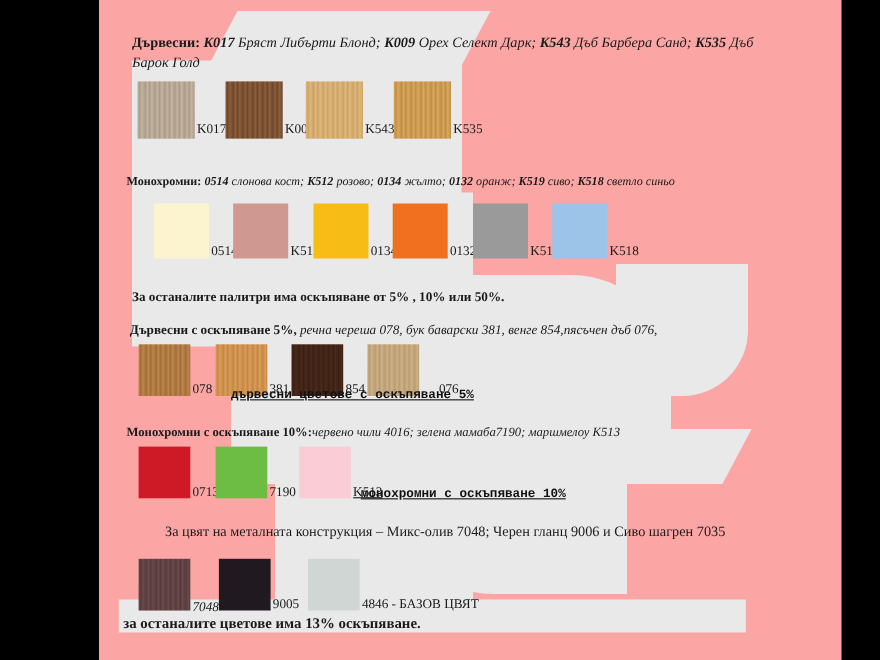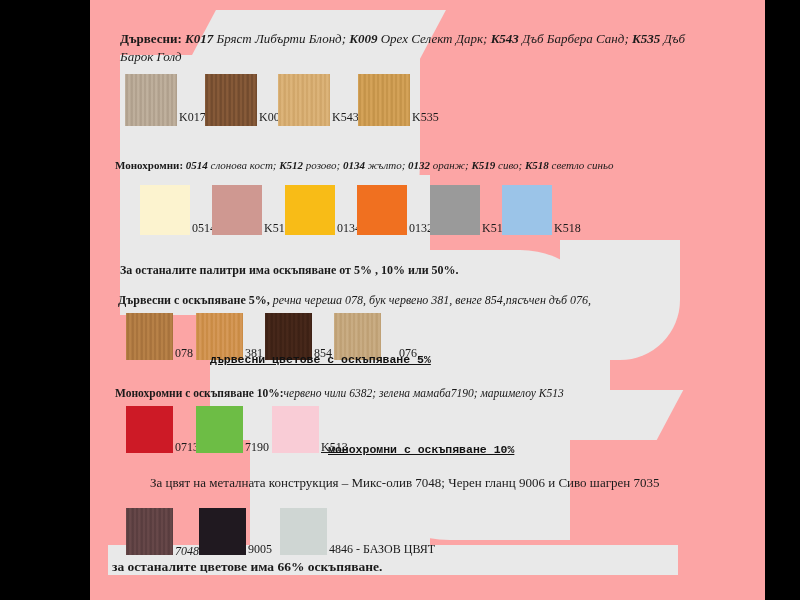--- a/index.html
+++ b/index.html
@@ -145,36 +145,36 @@
           <div class="sw" title="0132 – оранж" style="left: 267px; width: 50px; height: 50px; background: rgb(240, 112, 32);"></div>
           <div class="sw-lbl" style="left: 319px; top: 36px;">0132</div>
           <div class="sw" title="K519 – сиво" style="left: 340px; width: 50px; height: 50px; background: rgb(154, 154, 154);"></div>
           <div class="sw-lbl" style="left: 392px; top: 36px;">K519</div>
           <div class="sw" title="K518 – светло синьо" style="left: 412px; width: 50px; height: 50px; background: rgb(155, 196, 232);"></div>
           <div class="sw-lbl" style="left: 464px; top: 36px;">K518</div>
         </div>
 
       <div class="hdr line-5pct">За останалите палитри има оскъпяване от 5% , 10% или 50%.</div>
 
-      <div class="hdr line-wood5"><span class="b">Дървесни с оскъпяване 5%,</span><span class="i"> речна череша 078, бук червено 381, венге 854,пясъчен дъб 076,</span></div>
+      <div class="hdr line-wood5"><span class="b">Дървесни с оскъпяване 5%,</span><span class="i"> речна череша 078, бук баварски 381, венге 854,пясъчен дъб 076,</span></div>
 
       <div class="sw-row" style="left:0px; top:313px; width:600px; height:52px;">
           <div class="sw wood" title="078 – речна череша" style="left: 36px; width: 47px; height: 47px; background: repeating-linear-gradient(90deg, rgb(189, 134, 75) 0px, rgb(162, 110, 57) 2px, rgb(189, 134, 75) 4px, rgb(162, 110, 57) 7px, rgb(189, 134, 75) 9px), linear-gradient(rgba(255, 255, 255, 0.1), rgba(0, 0, 0, 0.1));"></div>
           <div class="sw-lbl" style="left: 85px; top: 33px;">078</div>
           <div class="sw wood" title="381 – бук баварски" style="left: 106px; width: 47px; height: 47px; background: repeating-linear-gradient(90deg, rgb(217, 157, 94) 0px, rgb(198, 135, 63) 2px, rgb(217, 157, 94) 4px, rgb(198, 135, 63) 7px, rgb(217, 157, 94) 9px), linear-gradient(rgba(255, 255, 255, 0.1), rgba(0, 0, 0, 0.1));"></div>
           <div class="sw-lbl" style="left: 155px; top: 33px;">381</div>
           <div class="sw wood" title="854 – венге" style="left: 175px; width: 47px; height: 47px; background: repeating-linear-gradient(90deg, rgb(74, 42, 28) 0px, rgb(58, 31, 19) 2px, rgb(74, 42, 28) 4px, rgb(58, 31, 19) 7px, rgb(74, 42, 28) 9px), linear-gradient(rgba(255, 255, 255, 0.1), rgba(0, 0, 0, 0.1));"></div>
           <div class="sw-lbl" style="left: 224px; top: 33px;">854</div>
           <div class="sw wood" title="076 – пясъчен дъб" style="left: 244px; width: 47px; height: 47px; background: repeating-linear-gradient(90deg, rgb(205, 177, 137) 0px, rgb(187, 156, 112) 2px, rgb(205, 177, 137) 4px, rgb(187, 156, 112) 7px, rgb(205, 177, 137) 9px), linear-gradient(rgba(255, 255, 255, 0.1), rgba(0, 0, 0, 0.1));"></div>
           <div class="sw-lbl" style="left: 293px; top: 33px; margin-left: 16px;">076</div>
         </div>
 
       <div class="note u" style="left:120px; top:353px; font-size:11.5px;">дървесни цветове с оскъпяване 5%</div>
 
-      <div class="hdr line-mono10"><span class="b">Монохромни с оскъпяване 10%:</span><span class="i">червено чили 6382; зелена мамаба7190; маршмелоу K513</span></div>
+      <div class="hdr line-mono10"><span class="b">Монохромни с оскъпяване 10%:</span><span class="i">червено чили 4016; зелена мамаба7190; маршмелоу K513</span></div>
 
       <div class="sw-row" style="left:0px; top:406px; width:600px; height:52px;">
           <div class="sw" title="0713 – червено чили" style="left: 36px; width: 47px; height: 47px; background: rgb(205, 26, 38);"></div>
           <div class="sw-lbl" style="left: 85px; top: 34px;">0713</div>
           <div class="sw" title="7190 – зелена мамаба" style="left: 106px; width: 47px; height: 47px; background: rgb(109, 189, 69);"></div>
           <div class="sw-lbl" style="left: 155px; top: 34px;">7190</div>
           <div class="sw" title="K513 – маршмелоу" style="left: 182px; width: 47px; height: 47px; background: rgb(249, 204, 214);"></div>
           <div class="sw-lbl" style="left: 231px; top: 34px; text-decoration: underline;">K513</div>
         </div>
 
@@ -184,17 +184,17 @@
 
       <div class="sw-row" style="left:0px; top:508px; width:600px; height:52px;">
           <div class="sw wood" title="7048 – Микс-олив" style="left: 36px; width: 47px; height: 47px; background: repeating-linear-gradient(90deg, rgb(107, 75, 76) 0px, rgb(85, 58, 60) 2px, rgb(107, 75, 76) 4px, rgb(85, 58, 60) 7px, rgb(107, 75, 76) 9px), linear-gradient(rgba(255, 255, 255, 0.1), rgba(0, 0, 0, 0.1));"></div>
           <div class="sw-lbl" style="left: 85px; top: 36px; font-style: italic;">7048</div>
           <div class="sw" title="9005 – Черен гланц" style="left: 109px; width: 47px; height: 47px; background: rgb(32, 25, 32);"></div>
           <div class="sw-lbl" style="left: 158px; top: 34px;">9005</div>
           <div class="sw" title="7035 – Сиво шагрен" style="left: 190px; width: 47px; height: 47px; background: rgb(207, 214, 211);"></div>
           <div class="sw-lbl" style="left: 239px; top: 34px;">4846 - БАЗОВ ЦВЯТ</div>
         </div>
 
-      <div class="hdr line-bottom">за останалите цветове има 66% оскъпяване.</div>
+      <div class="hdr line-bottom">за останалите цветове има 13% оскъпяване.</div>
 
     </div>
   </div>
 </div>
 
 </body></html>

